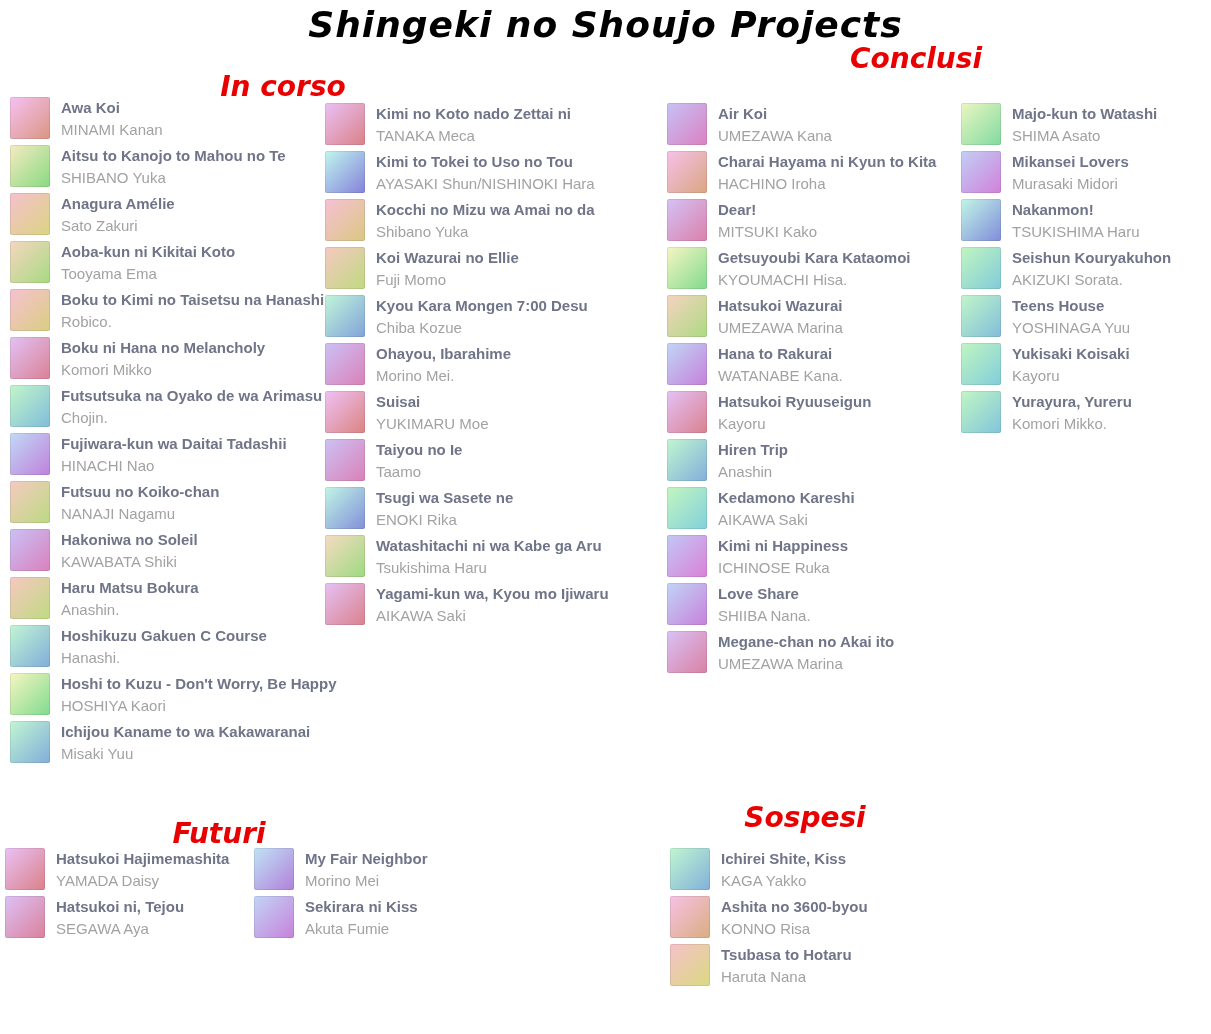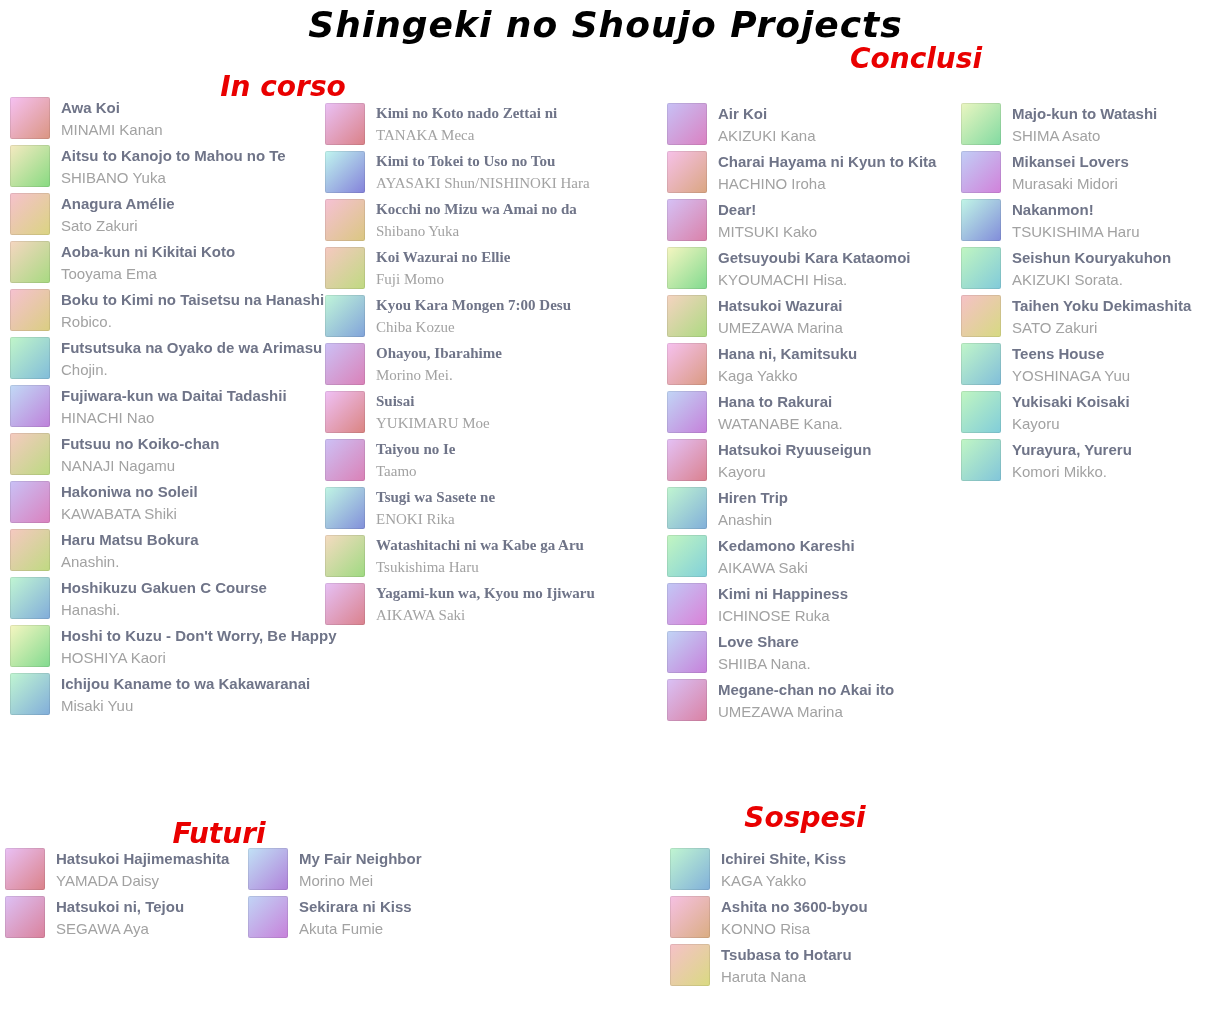--- a/index.html
+++ b/index.html
@@ -20,25 +20,25 @@
     font-family:"DejaVu Sans",sans-serif;
     font-size:28px;font-weight:bold;font-style:italic;
     color:#e90000;white-space:nowrap;
   }
   #hdr-incorso{left:283px;top:42px;margin-top:28px;}
   #hdr-conclusi{left:916px;top:42px;}
   #hdr-futuri{left:219px;top:817px;}
   #hdr-sospesi{left:805px;top:801px;}
   .col{position:absolute;width:312px;}
   #col-ic-1{left:10px;top:97px;}
-  #col-ic-2{left:325px;top:103px;font-family:Liberation Serif, serif;}
+  #col-ic-2{left:325px;top:103px;}
   #col-co-1{left:667px;top:103px;}
   #col-co-2{left:961px;top:103px;width:248px;}
   #col-fu-1{left:5px;top:848px;}
-  #col-fu-2{left:248px;top:848px;}
+  #col-fu-2{left:254px;top:848px;}
   #col-so-1{left:670px;top:848px;}
   .entry{display:flex;align-items:flex-start;height:42px;margin-bottom:6px;}
   .thumb{
     width:40px;height:42px;flex:0 0 40px;border-radius:2px;
     box-shadow:0 0 0 1px rgba(0,0,0,0.08) inset;
   }
   .txt{margin-left:11px;min-width:0;}
   .title{
     display:block;margin-top:2px;
     font-size:15px;font-weight:bold;color:#6f7488;
@@ -92,20 +92,27 @@
   </div>
 
   <div class="entry">
     <div class="thumb" style="background: linear-gradient(135deg, rgb(246, 193, 209), rgb(218, 206, 129));"></div>
     <div class="txt">
       <a class="title">Boku to Kimi no Taisetsu na Hanashi</a>
       <div class="author">Robico.</div>
     </div>
   </div>
 
+  <div class="entry">
+    <div class="thumb" style="background: linear-gradient(135deg, rgb(226, 193, 246), rgb(218, 129, 148));"></div>
+    <div class="txt">
+      <a class="title">Boku ni Hana no Melancholy</a>
+      <div class="author">Komori Mikko</div>
+    </div>
+  </div>
 
   <div class="entry">
     <div class="thumb" style="background: linear-gradient(135deg, rgb(193, 246, 201), rgb(129, 188, 218));"></div>
     <div class="txt">
       <a class="title">Futsutsuka na Oyako de wa Arimasu ga</a>
       <div class="author">Chojin.</div>
     </div>
   </div>
 
   <div class="entry">
@@ -252,21 +259,21 @@
       <a class="title">Yagami-kun wa, Kyou mo Ijiwaru</a>
       <div class="author">AIKAWA Saki</div>
     </div>
   </div>
 </div>
 <div class="col" id="col-co-1">
   <div class="entry">
     <div class="thumb" style="background: linear-gradient(135deg, rgb(199, 193, 246), rgb(218, 129, 193));"></div>
     <div class="txt">
       <a class="title">Air Koi</a>
-      <div class="author">AKIZUKI Kana</div>
+      <div class="author">UMEZAWA Kana</div>
     </div>
   </div>
 
   <div class="entry">
     <div class="thumb" style="background: linear-gradient(135deg, rgb(246, 193, 233), rgb(218, 166, 129));"></div>
     <div class="txt">
       <a class="title">Charai Hayama ni Kyun to Kita</a>
       <div class="author">HACHINO Iroha</div>
     </div>
   </div>
@@ -288,27 +295,20 @@
   </div>
 
   <div class="entry">
     <div class="thumb" style="background: linear-gradient(135deg, rgb(246, 211, 193), rgb(172, 218, 129));"></div>
     <div class="txt">
       <a class="title">Hatsukoi Wazurai</a>
       <div class="author">UMEZAWA Marina</div>
     </div>
   </div>
 
-  <div class="entry">
-    <div class="thumb" style="background: linear-gradient(135deg, rgb(246, 193, 240), rgb(218, 154, 129));"></div>
-    <div class="txt">
-      <a class="title">Hana ni, Kamitsuku</a>
-      <div class="author">Kaga Yakko</div>
-    </div>
-  </div>
 
   <div class="entry">
     <div class="thumb" style="background: linear-gradient(135deg, rgb(193, 214, 246), rgb(197, 129, 218));"></div>
     <div class="txt">
       <a class="title">Hana to Rakurai</a>
       <div class="author">WATANABE Kana.</div>
     </div>
   </div>
 
   <div class="entry">
@@ -385,27 +385,20 @@
   </div>
 
   <div class="entry">
     <div class="thumb" style="background: linear-gradient(135deg, rgb(193, 246, 193), rgb(129, 202, 218));"></div>
     <div class="txt">
       <a class="title">Seishun Kouryakuhon</a>
       <div class="author">AKIZUKI Sorata.</div>
     </div>
   </div>
 
-  <div class="entry">
-    <div class="thumb" style="background: linear-gradient(135deg, rgb(246, 193, 199), rgb(214, 218, 129));"></div>
-    <div class="txt">
-      <a class="title">Taihen Yoku Dekimashita</a>
-      <div class="author">SATO Zakuri</div>
-    </div>
-  </div>
 
   <div class="entry">
     <div class="thumb" style="background: linear-gradient(135deg, rgb(193, 246, 201), rgb(129, 190, 218));"></div>
     <div class="txt">
       <a class="title">Teens House</a>
       <div class="author">YOSHINAGA Yuu</div>
     </div>
   </div>
 
   <div class="entry">

